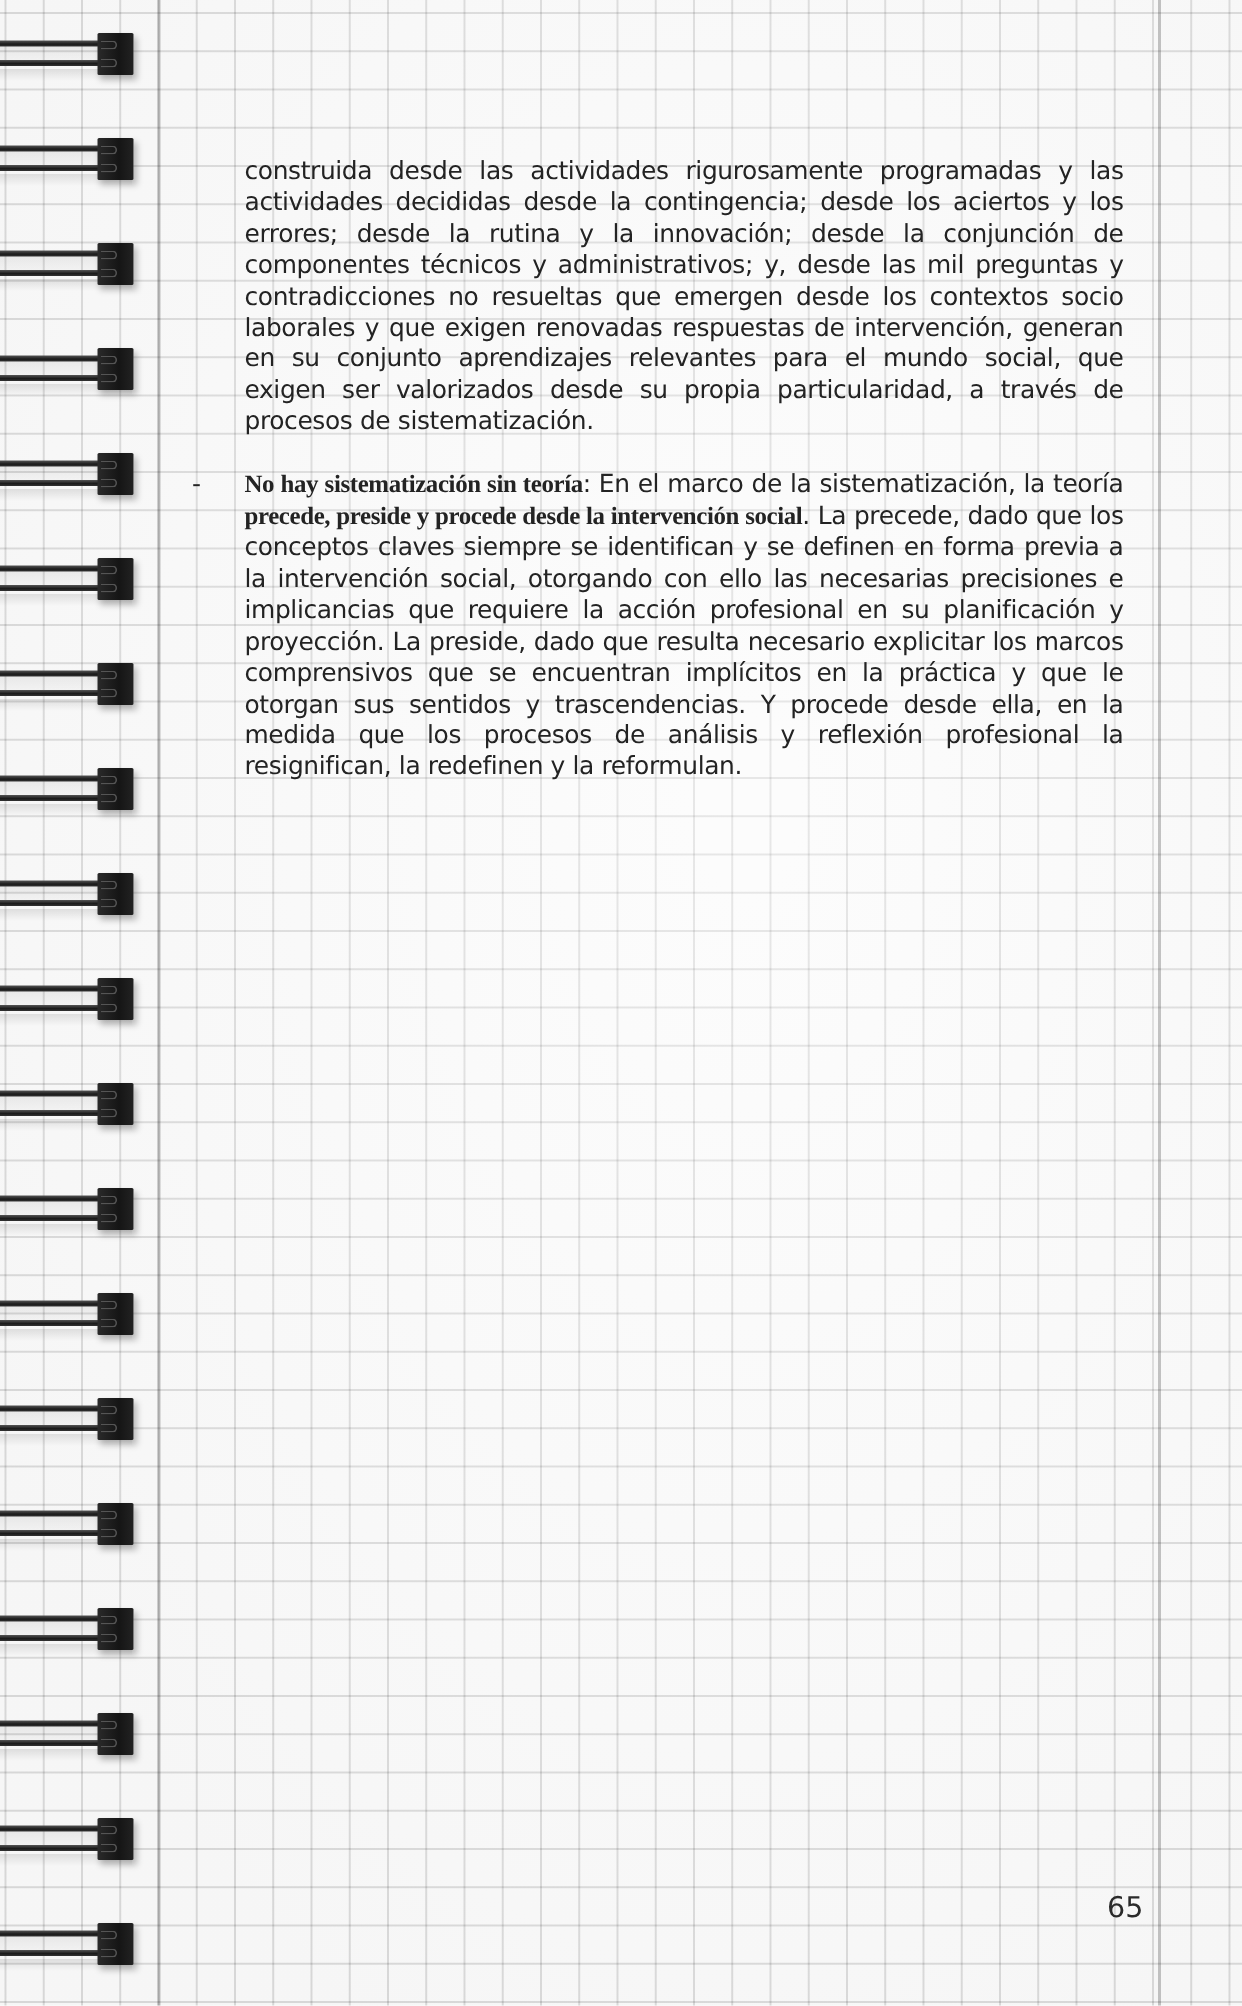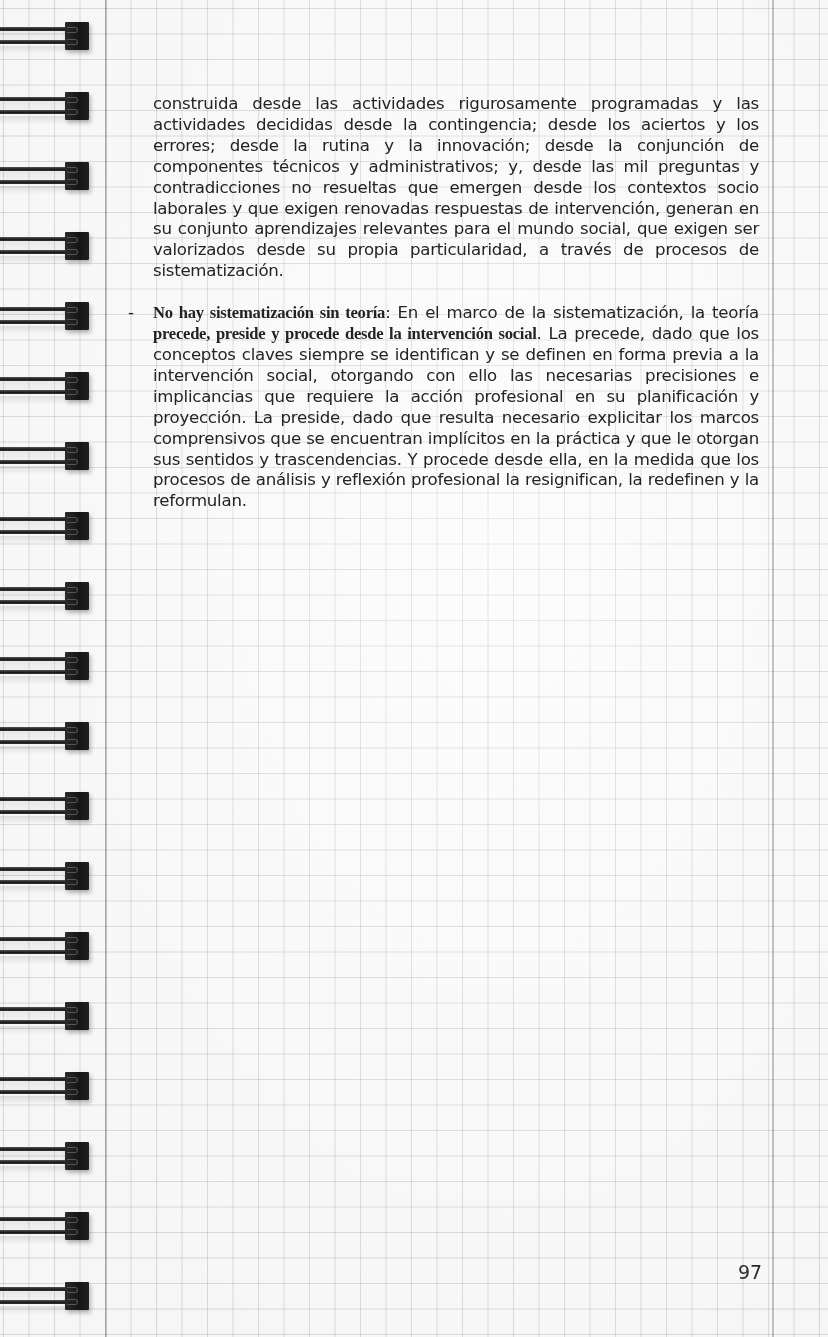--- a/index.html
+++ b/index.html
@@ -101,21 +101,21 @@
     position: absolute;
     left: 147px;
     top: 88px;
     width: 618px;
     color: #232323;
     font-size: 16.6px;
     line-height: 20.9px;
     letter-spacing: -0.25px;
   }
   .para {
-    margin: 6px;
+    margin: 16px;
     text-align: justify;
     text-align-last: left;
   }
   .bullet-block {
     position: relative;
     margin-top: 21px;
   }
   .bullet-dash {
     position: absolute;
     left: -19px;
@@ -277,13 +277,13 @@
 
 <div class="content">
   <p class="para">construida desde las actividades rigurosamente programadas y las actividades decididas desde la contingencia; desde los aciertos y los errores; desde la rutina y la innovación; desde la conjunción de componentes técnicos y administrativos; y, desde las mil preguntas y contradicciones no resueltas que emergen desde los contextos socio laborales y que exigen renovadas respuestas de intervención, generan en su conjunto aprendizajes relevantes para el mundo social, que exigen ser valorizados desde su propia particularidad, a través de procesos de sistematización.</p>
 
   <div class="bullet-block">
     <span class="bullet-dash">-</span>
     <p class="para"><span class="b">No hay sistematización sin teoría</span><span>:</span><span> En el marco de la sistematización, la teoría </span><span class="b">precede, preside y procede desde la intervención social</span><span>.</span><span> La precede, dado que los conceptos claves siempre se identifican y se definen en forma previa a la intervención social, otorgando con ello las necesarias precisiones e implicancias que requiere la acción profesional en su planificación y proyección. La preside, dado que resulta necesario explicitar los marcos comprensivos que se encuentran implícitos en la práctica y que le otorgan sus sentidos y trascendencias. Y procede desde ella, en la medida que los procesos de análisis y reflexión profesional la resignifican, la redefinen y la reformulan.</span></p>
   </div>
 </div>
 
-<div class="page-number">97</div>
+<div class="page-number">65</div>
 
 </body></html>

